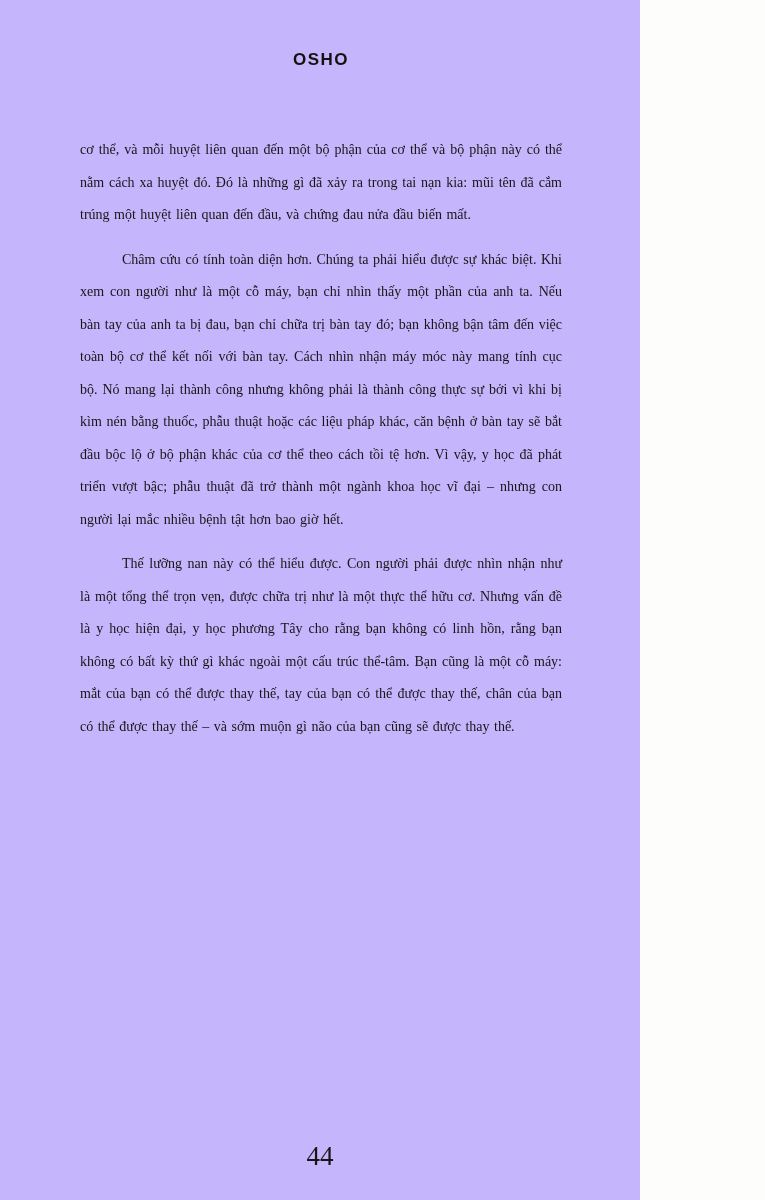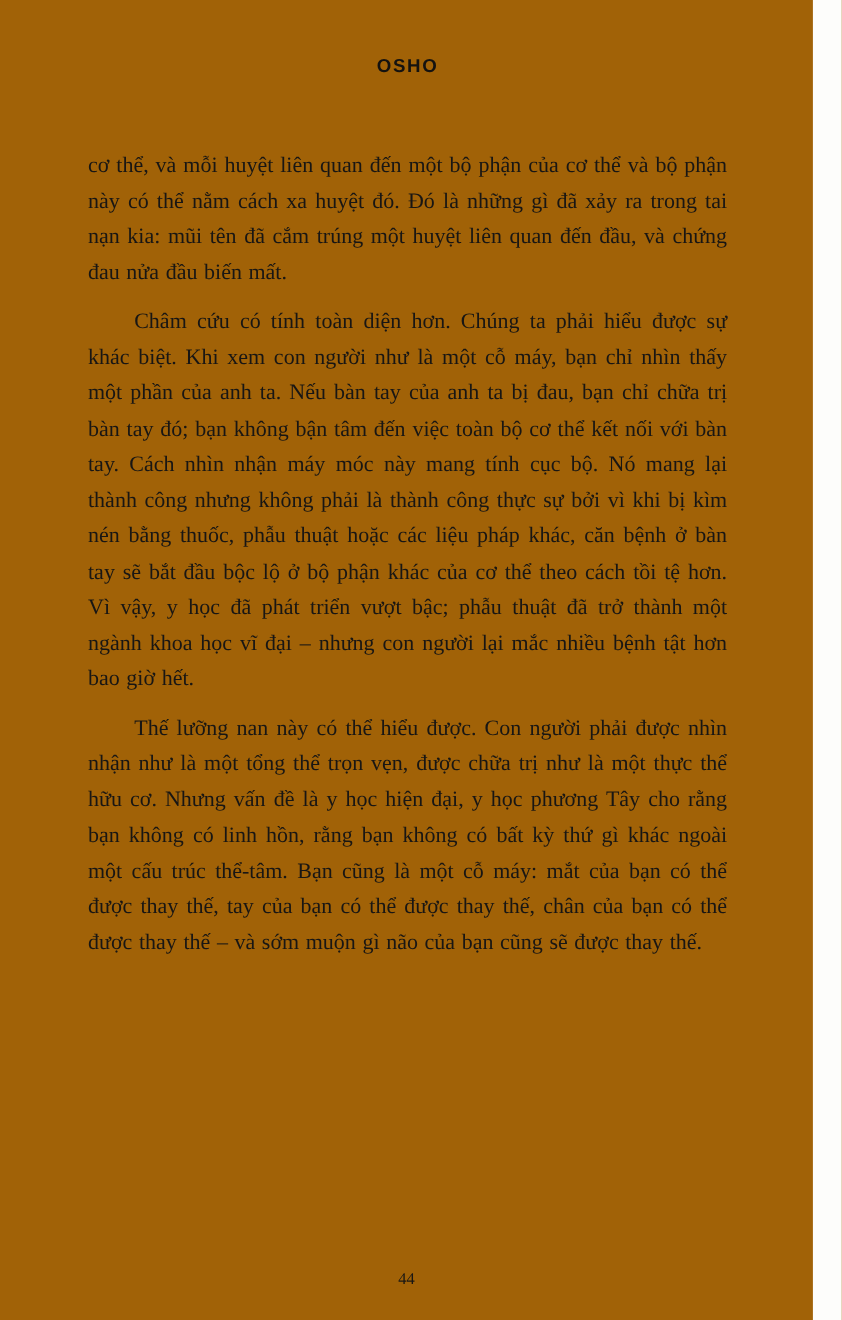--- a/index.html
+++ b/index.html
@@ -2,58 +2,58 @@
 <html><head>
 <meta charset="utf-8">
 <style>
   html, body {
     margin: 0;
     padding: 0;
     background: #fdfdfb;
   }
   .page {
     position: relative;
-    width: 739px;
+    width: 640px;
     height: 1200px;
     box-sizing: border-box;
-    background: #a16207;
+    background: #c4b5fd;
     color: #181614;
     font-family: "Liberation Serif", serif;
     padding: 50px 78px 0 80px;
     overflow: hidden;
   }
   .running-header {
     text-align: center;
     font-family: "Liberation Sans", sans-serif;
     font-weight: bold;
     font-size: 17px;
     letter-spacing: 1.5px;
     color: #141210;
     margin: 0 0 64px 0;
   }
   .content {
-    font-size: 20px;
+    font-size: 14px;
     line-height: 32.5px;
   }
   .para {
     margin: 0 0 12px 0;
     text-align: justify;
     text-indent: 42px;
     word-spacing: 1px;
   }
   .para.continuation {
     text-indent: 0;
   }
   .page-number {
     position: absolute;
     left: 0;
     right: 0;
     bottom: 28px;
     text-align: center;
-    font-size: 15px;
+    font-size: 27px;
     color: #181614;
     font-family: "Liberation Serif", serif;
   }
 </style>
 </head>
 <body>
 
 <div class="page">
 
   <div class="running-header">OSHO</div>

